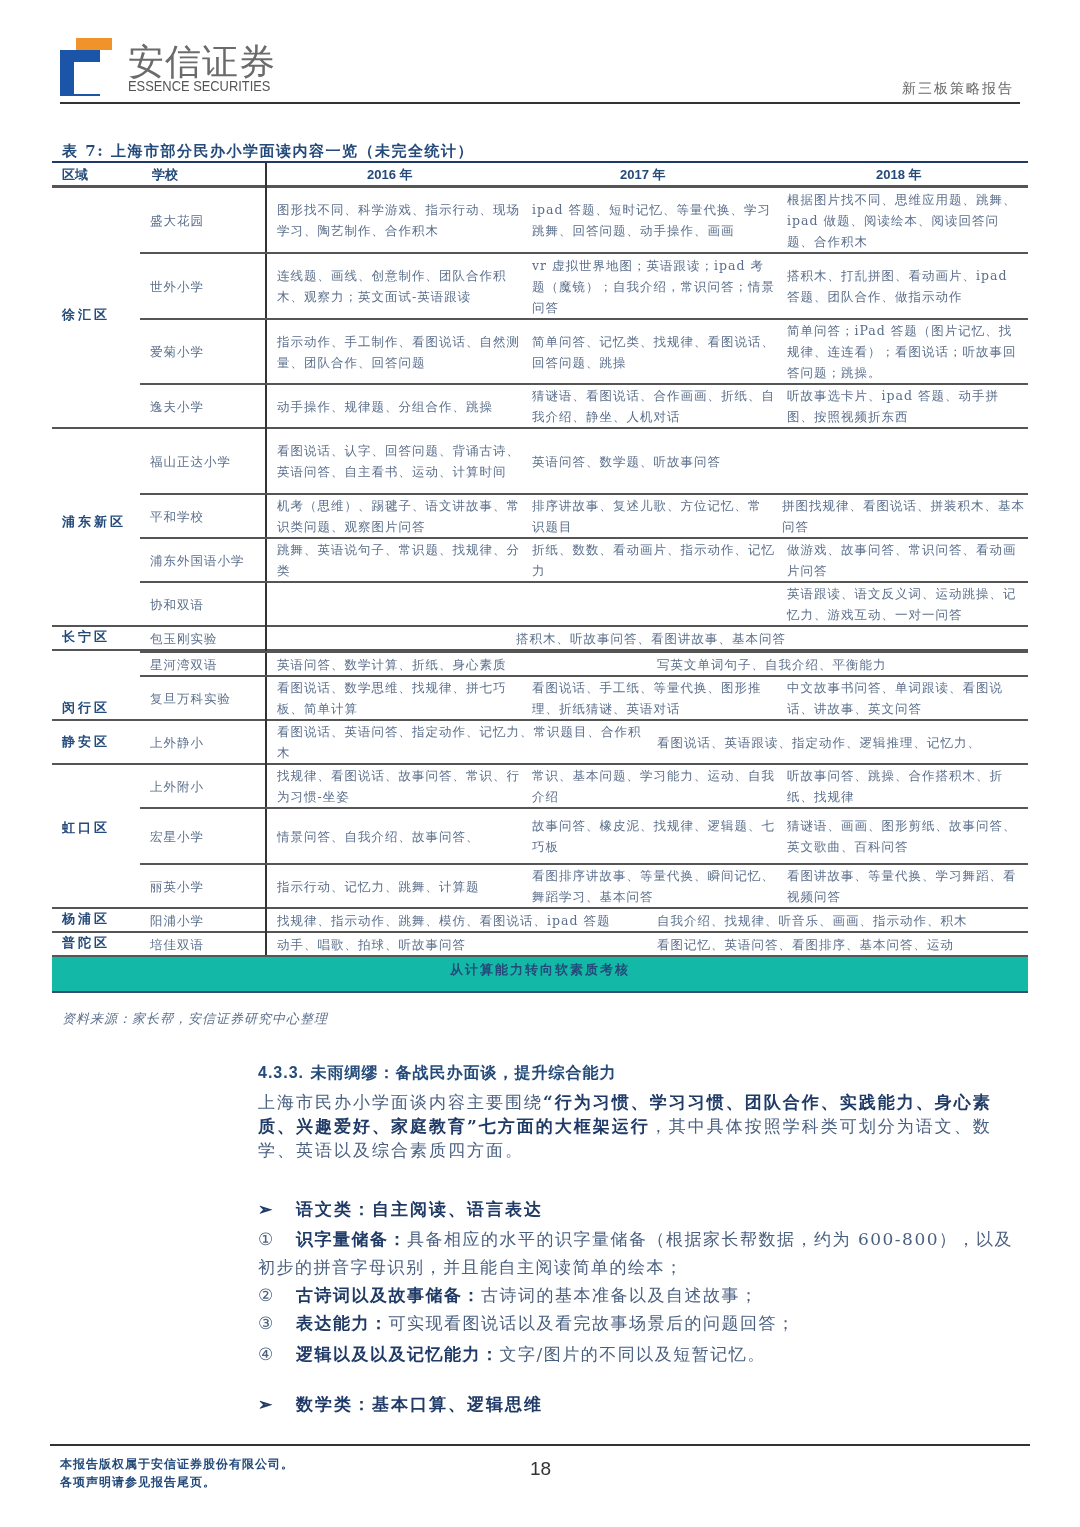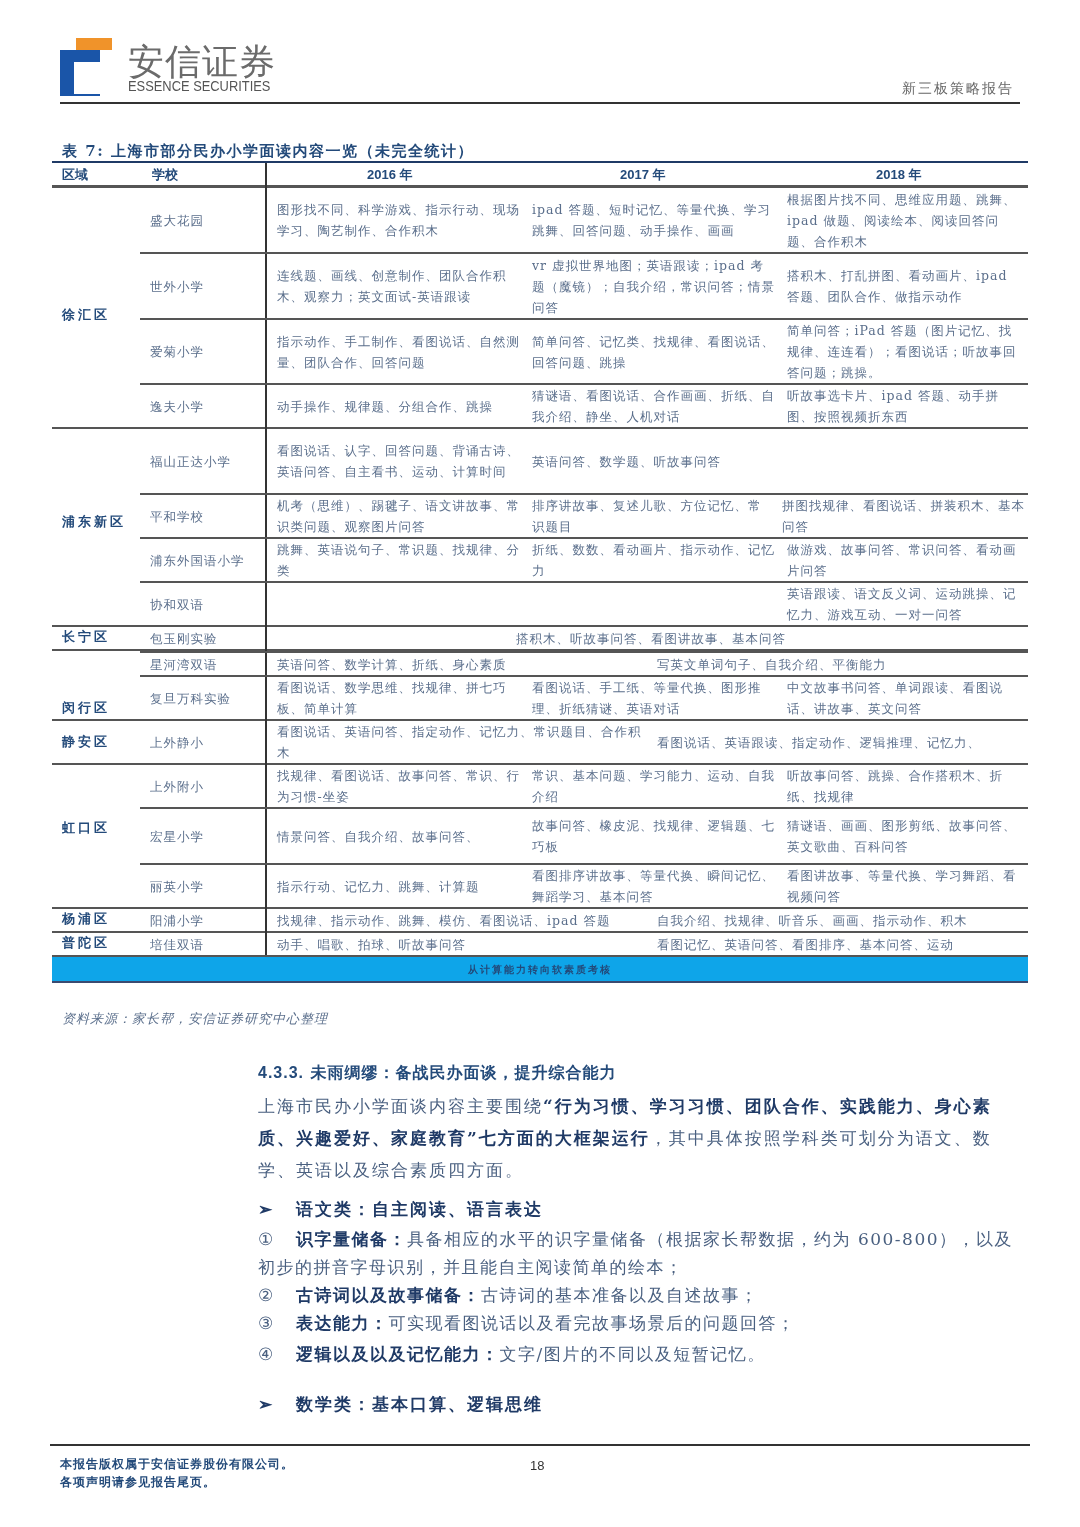--- a/index.html
+++ b/index.html
@@ -33,38 +33,38 @@
   .row .school { width: 125px; padding-left: 10px; letter-spacing: 1px; }
   .row .cell { padding-left: 12px; letter-spacing: 1px; }
   .row .c16 { width: 255px; }
   .row .c17 { width: 255px; }
   .row .c18 { width: 250px; }
   .row .wide { width: 760px; }
   .row .span-left { width: 380px; }
   .row .span-right { width: 380px; }
   .rowline { height: 2px; background: #555; margin-left: 88px; }
   .distline { height: 2px; background: #555; }
-  .footer-band { height: 26px; background: #0ea5e9; text-align: center; font-size: 10px; font-weight: bold; color: #234a7a; line-height: 26px; letter-spacing: 2px; border-bottom: 2px solid #3a4a70; }
+  .footer-band { height: 36px; background: #14b8a6; text-align: center; font-size: 13px; font-weight: bold; color: #234a7a; line-height: 26px; letter-spacing: 2px; border-bottom: 2px solid #3a4a70; }
   .source { position: absolute; left: 62px; top: 1010px; font-size: 13px; font-style: italic; color: #5b6f8c; letter-spacing: 1px; }
 
   
   .sec-title { position: absolute; left: 258px; top: 1063px; font-size: 16px; font-weight: bold; color: #234a7a; letter-spacing: 1px; }
   .sec-title .num { font-family: "Liberation Sans", sans-serif; }
-  .para { position: absolute; left: 258px; top: 1090px; width: 770px; font-size: 17px; line-height: 32px; color: #4a6080; letter-spacing: 2px; }
+  .para { position: absolute; left: 258px; top: 1090px; width: 770px; font-size: 17px; line-height: 24px; color: #4a6080; letter-spacing: 2px; }
   .para b { color: #1f3a66; }
   .bullet { position: absolute; left: 258px; font-size: 17px; color: #1f3a66; font-weight: bold; letter-spacing: 2px; }
   .bullet .arrow { display: inline-block; width: 38px; }
   .item { position: absolute; left: 258px; width: 770px; font-size: 17px; line-height: 28px; color: #4a6080; letter-spacing: 1.5px; }
   .item .n { display: inline-block; width: 38px; }
   .item b { color: #1f3a66; }
 
   
   .footer-line { position: absolute; left: 50px; right: 50px; top: 1444px; height: 2px; background: #333; }
   .footer-left { position: absolute; left: 60px; top: 1455px; font-size: 12px; font-weight: bold; color: #234a7a; line-height: 18px; letter-spacing: 1px; }
-  .page-num { position: absolute; left: 530px; top: 1458px; font-family: "Liberation Sans", sans-serif; font-size: 13px; color: #333; }
+  .page-num { position: absolute; left: 530px; top: 1458px; font-family: "Liberation Sans", sans-serif; font-size: 19px; color: #333; }
 </style>
 </head>
 <body>
 
 <div class="logo">
   <div class="orange">
       <div class="orange-inner"></div>
     </div>
   <div class="blue">
       <div class="blue-inner"></div>

